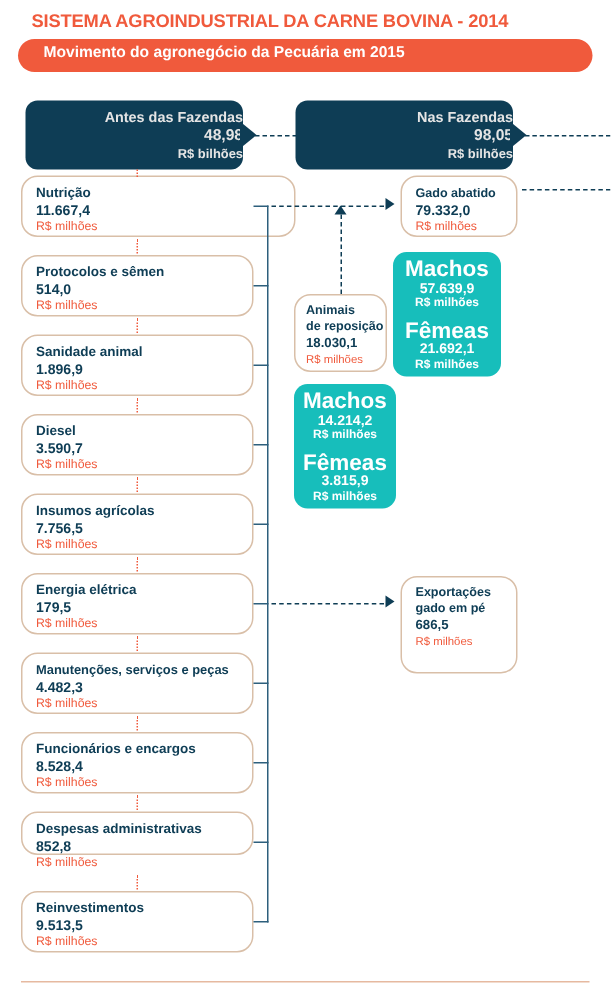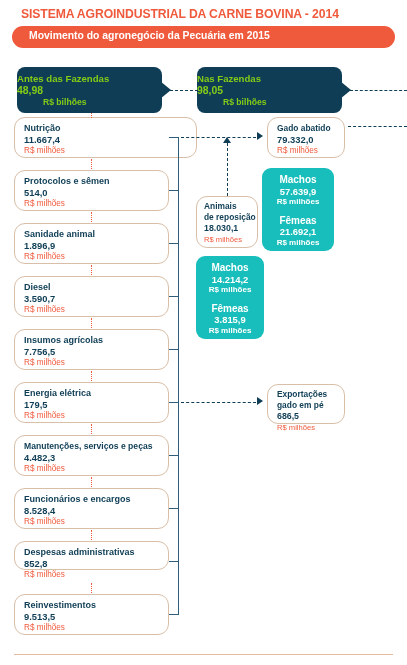--- a/index.html
+++ b/index.html
@@ -40,22 +40,22 @@
     font-weight: bold;
     color: #ffffff;
     white-space: nowrap;
   }
 
   
   .navy-box {
     position: absolute;
     background: #0E3D55;
     border-radius: 8px;
-    color: #84cc16;
-    text-align: left;
+    color: #e5e5e5;
+    text-align: right;
     padding-top: 6px;
   }
   .navy-box .l1 { font-size: 9.6px; font-weight: bold; line-height: 11.5px; }
   .navy-box .l2 { font-size: 10.4px; font-weight: bold; line-height: 12px; }
   .navy-box .l3 { font-size: 8.6px; font-weight: bold; line-height: 11px; padding-left: 26px; }
   
   .navy-tab {
     position: absolute;
     width: 0; height: 0;
     border-top: 9px solid transparent;
@@ -86,21 +86,21 @@
 
   
   .teal-box {
     position: absolute;
     background: #17BEBB;
     border-radius: 9px;
     color: #ffffff;
     text-align: center;
     padding-top: 6px;
   }
-  .teal-box .g-label { font-size: 10px; font-weight: bold; line-height: 11.5px; }
+  .teal-box .g-label { font-size: 15px; font-weight: bold; line-height: 11.5px; }
   .teal-box .g-val   { font-size: 9.4px; font-weight: bold; line-height: 11.5px; }
   .teal-box .g-unit  { font-size: 8px; font-weight: bold; line-height: 10.5px; }
   .teal-box .grp + .grp { margin-top: 7px; }
 
   
   .vdots {
     position: absolute;
     width: 0; border-left: 1.6px dotted #F05A3C;
   }
   .hdash {
@@ -292,21 +292,21 @@
       <div class="g-val">14.214,2</div>
       <div class="g-unit">R$ milhões</div>
     </div>
     <div class="grp">
       <div class="g-label">Fêmeas</div>
       <div class="g-val">3.815,9</div>
       <div class="g-unit">R$ milhões</div>
     </div>
   </div>
 
-  <div class="obox narrow" style="left:267px; top:384px; width:78px; height:40px; padding-top:4px;">
+  <div class="obox narrow" style="left:267px; top:384px; width:78px; height:65px; padding-top:4px;">
     <div class="name" style="font-size:8.4px;">Exportações</div>
     <div class="name" style="font-size:8.4px;">gado em pé</div>
     <div class="val" style="font-size:8.8px;">686,5</div>
     <div class="unit" style="font-size:7.6px;">R$ milhões</div>
   </div>
   <div class="hdash" style="left:181px; top:402px; width:75px;"></div>
   <div class="arrow-r" style="left:257px; top:397px;"></div>
 
   <div class="footer-rule"></div>
 

